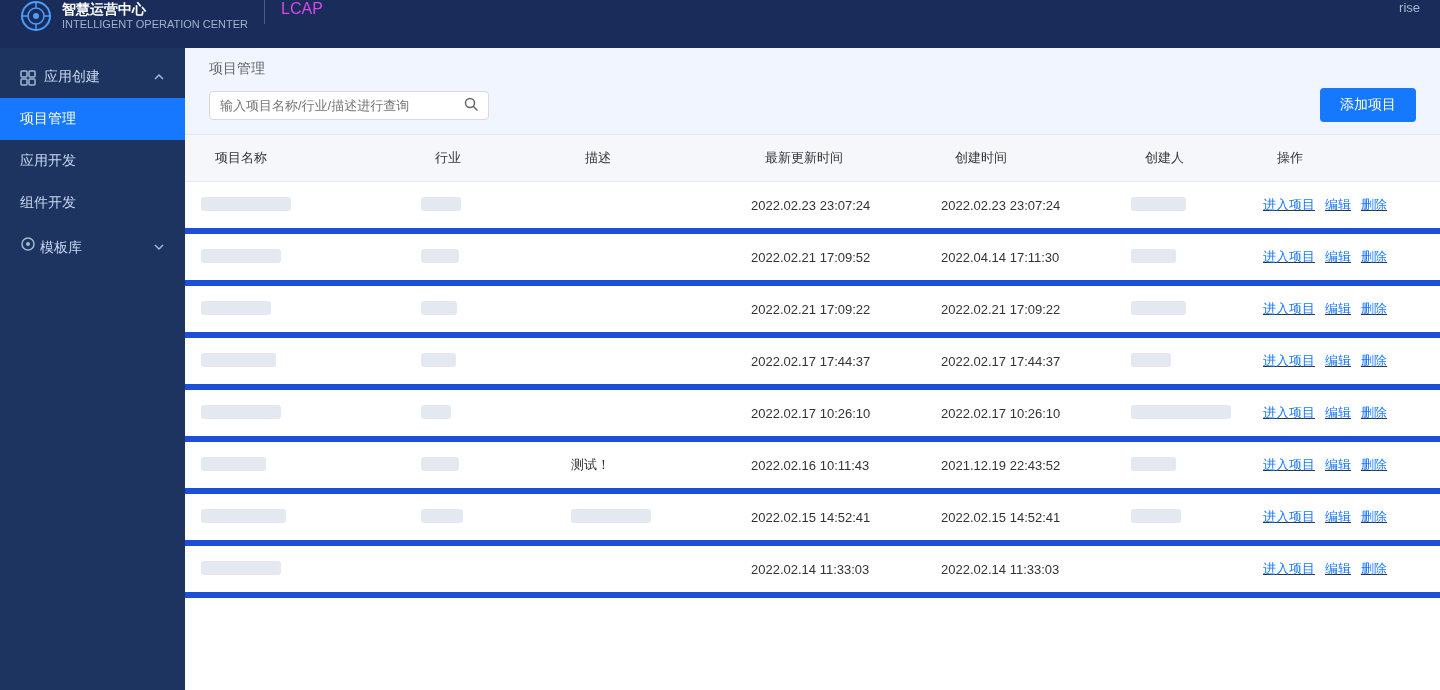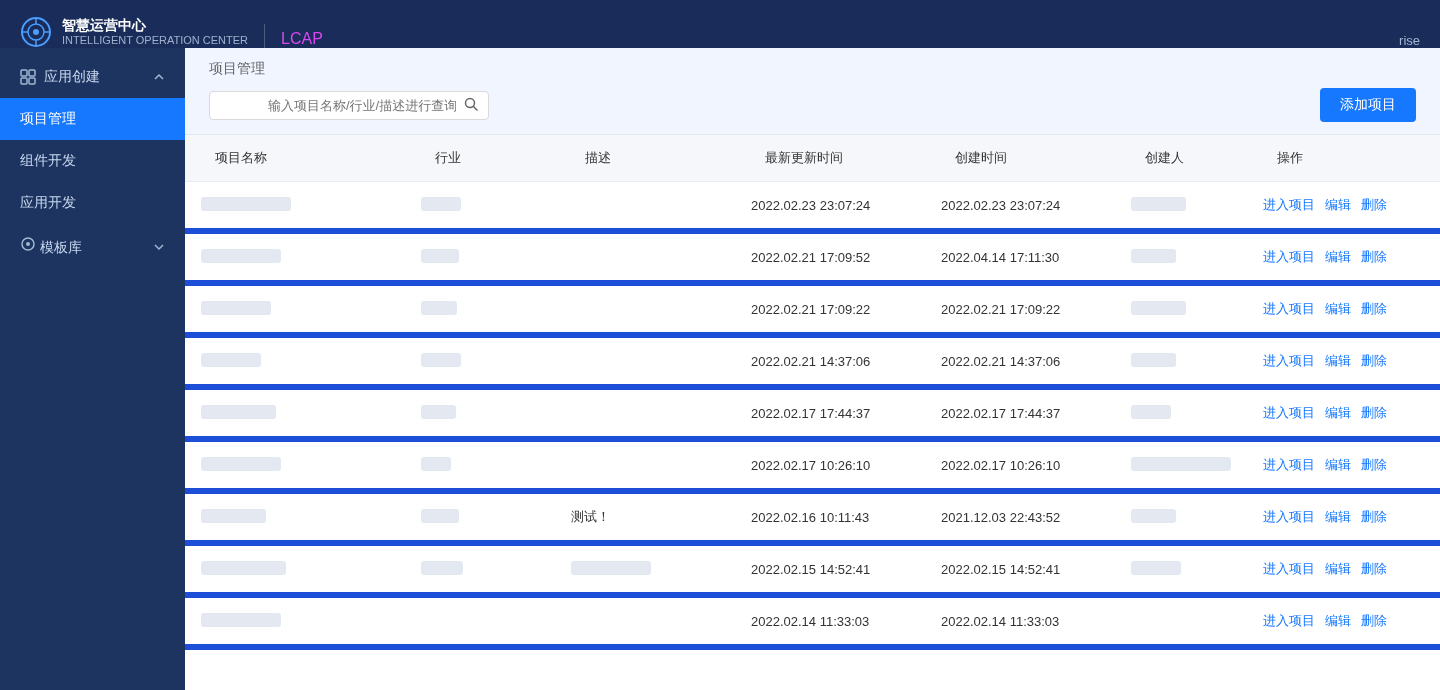--- a/index.html
+++ b/index.html
@@ -3,21 +3,21 @@
   <meta charset="utf-8">
   <style>
     * { margin: 0; padding: 0; box-sizing: border-box; }
     body { font-family: "Microsoft YaHei", "PingFang SC", sans-serif; display: flex; flex-direction: column; height: 690px; width: 1440px; overflow: hidden; background: #f0f2f5; }
 
     
     .header {
       height: 48px;
       background: #1a2d5a;
       display: flex;
-      align-items: flex-end;
+      align-items: flex-start;
       padding: 0 20px;
       flex-shrink: 0;
     }
     .header-logo {
       display: flex;
       align-items: center;
       gap: 10px;
     }
     .logo-icon {
       width: 32px;
@@ -66,21 +66,21 @@
       display: flex;
       align-items: center;
       justify-content: space-between;
       padding: 12px 20px;
       font-size: 14px;
       color: #c8d8f0;
       cursor: pointer;
     }
     .sidebar-group-header .icon-left {
       display: inline-flex;
-      align-items: center;
+      align-items: flex-end;
       gap: 8px;
     }
     .sidebar-item-active {
       background: #1677ff;
       color: #fff;
       padding: 12px 20px;
       font-size: 14px;
       cursor: pointer;
     }
     .sidebar-item {
@@ -133,21 +133,20 @@
       width: 280px;
       gap: 8px;
     }
     .search-box input {
       border: none;
       outline: none;
       font-size: 13px;
       color: #1d4ed8;
       width: 100%;
       background: transparent;
-      margin-left: 48px;
     }
     .search-icon-btn {
       background: none;
       border: none;
       cursor: pointer;
       color: #666;
       font-size: 14px;
     }
     .add-btn {
       background: #1677ff;
@@ -194,20 +193,21 @@
       display: inline-block;
       background: #d0d8e8;
       border-radius: 3px;
       height: 14px;
       opacity: 0.6;
     }
     .action-links {
       display: flex;
       gap: 10px;
       white-space: nowrap;
+      text-decoration: underline;
     }
     .action-link {
       color: #1677ff;
       cursor: pointer;
       font-size: 13px;
     }
 
     
     .table-container::-webkit-scrollbar { width: 6px; }
     .table-container::-webkit-scrollbar-track { background: #f0f2f5; }
@@ -253,25 +253,25 @@
       <svg width="12" height="12" viewBox="0 0 12 12">
         <polyline points="2,8 6,4 10,8" stroke="#a0b8d0" stroke-width="1.5" fill="none"></polyline>
       </svg>
     </div>
 
     <div class="sidebar-item-active">
       <span>项目管理</span>
     </div>
 
     <div class="sidebar-item">
+      <span>应用开发</span>
+    </div>
+
+    <div class="sidebar-item">
       <span>组件开发</span>
-    </div>
-
-    <div class="sidebar-item">
-      <span>应用开发</span>
     </div>
 
     <div class="sidebar-sub-group">
       <span class="icon-left">
         <svg width="16" height="16" viewBox="0 0 16 16" fill="none">
           <circle cx="8" cy="8" r="6" stroke="#a0b8d0" stroke-width="1.5"></circle>
           <circle cx="8" cy="8" r="2" fill="#a0b8d0"></circle>
         </svg>
         <span>模板库</span>
       </span>
@@ -354,35 +354,20 @@
               <td><span class="blurred-text" style="width: 55px;"></span></td>
               <td>
                 <div class="action-links">
                   <span class="action-link">进入项目</span>
                   <span class="action-link">编辑</span>
                   <span class="action-link">删除</span>
                 </div>
               </td>
             </tr>
             <tr>
-              <td><span class="blurred-text" style="width: 60px;"></span></td>
-              <td><span class="blurred-text" style="width: 40px;"></span></td>
-              <td></td>
-              <td>2022.02.21 14:37:06</td>
-              <td>2022.02.21 14:37:06</td>
-              <td><span class="blurred-text" style="width: 45px;"></span></td>
-              <td>
-                <div class="action-links">
-                  <span class="action-link">进入项目</span>
-                  <span class="action-link">编辑</span>
-                  <span class="action-link">删除</span>
-                </div>
-              </td>
-            </tr>
-            <tr>
               <td><span class="blurred-text" style="width: 75px;"></span></td>
               <td><span class="blurred-text" style="width: 35px;"></span></td>
               <td></td>
               <td>2022.02.17 17:44:37</td>
               <td>2022.02.17 17:44:37</td>
               <td><span class="blurred-text" style="width: 40px;"></span></td>
               <td>
                 <div class="action-links">
                   <span class="action-link">进入项目</span>
                   <span class="action-link">编辑</span>
@@ -403,21 +388,21 @@
                   <span class="action-link">编辑</span>
                   <span class="action-link">删除</span>
                 </div>
               </td>
             </tr>
             <tr>
               <td><span class="blurred-text" style="width: 65px;"></span></td>
               <td><span class="blurred-text" style="width: 38px;"></span></td>
               <td>测试！</td>
               <td>2022.02.16 10:11:43</td>
-              <td>2021.12.03 22:43:52</td>
+              <td>2021.12.19 22:43:52</td>
               <td><span class="blurred-text" style="width: 45px;"></span></td>
               <td>
                 <div class="action-links">
                   <span class="action-link">进入项目</span>
                   <span class="action-link">编辑</span>
                   <span class="action-link">删除</span>
                 </div>
               </td>
             </tr>
             <tr>

